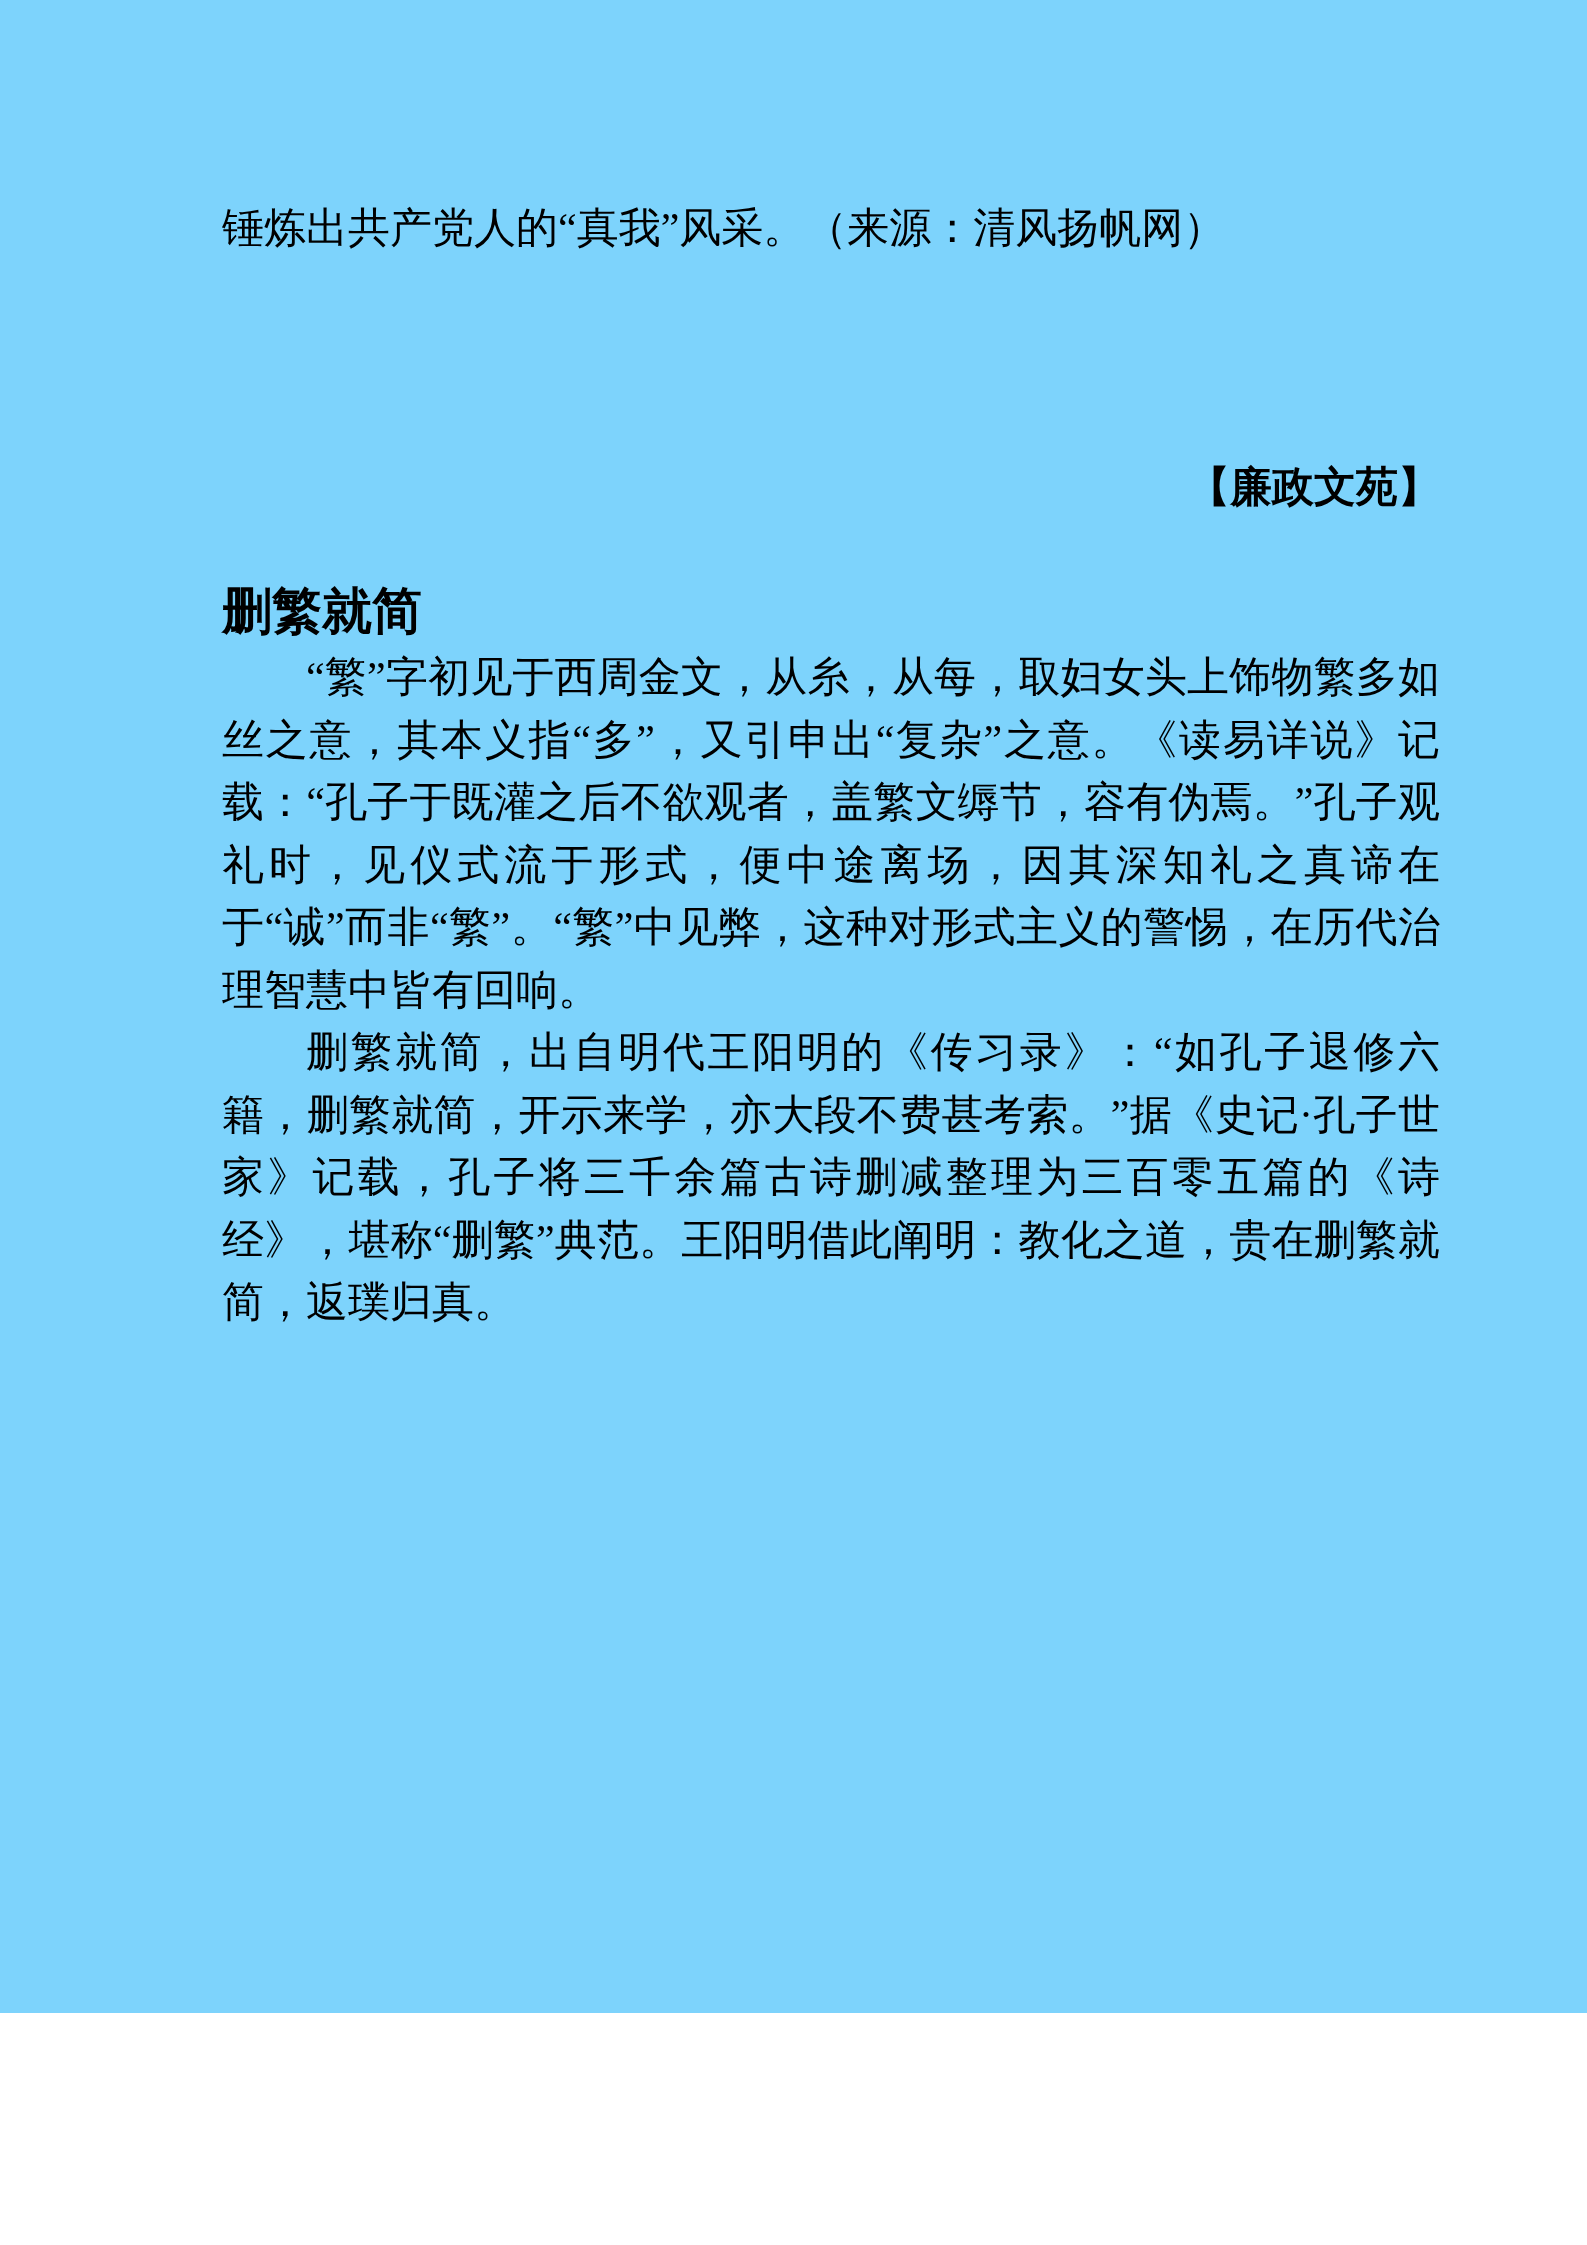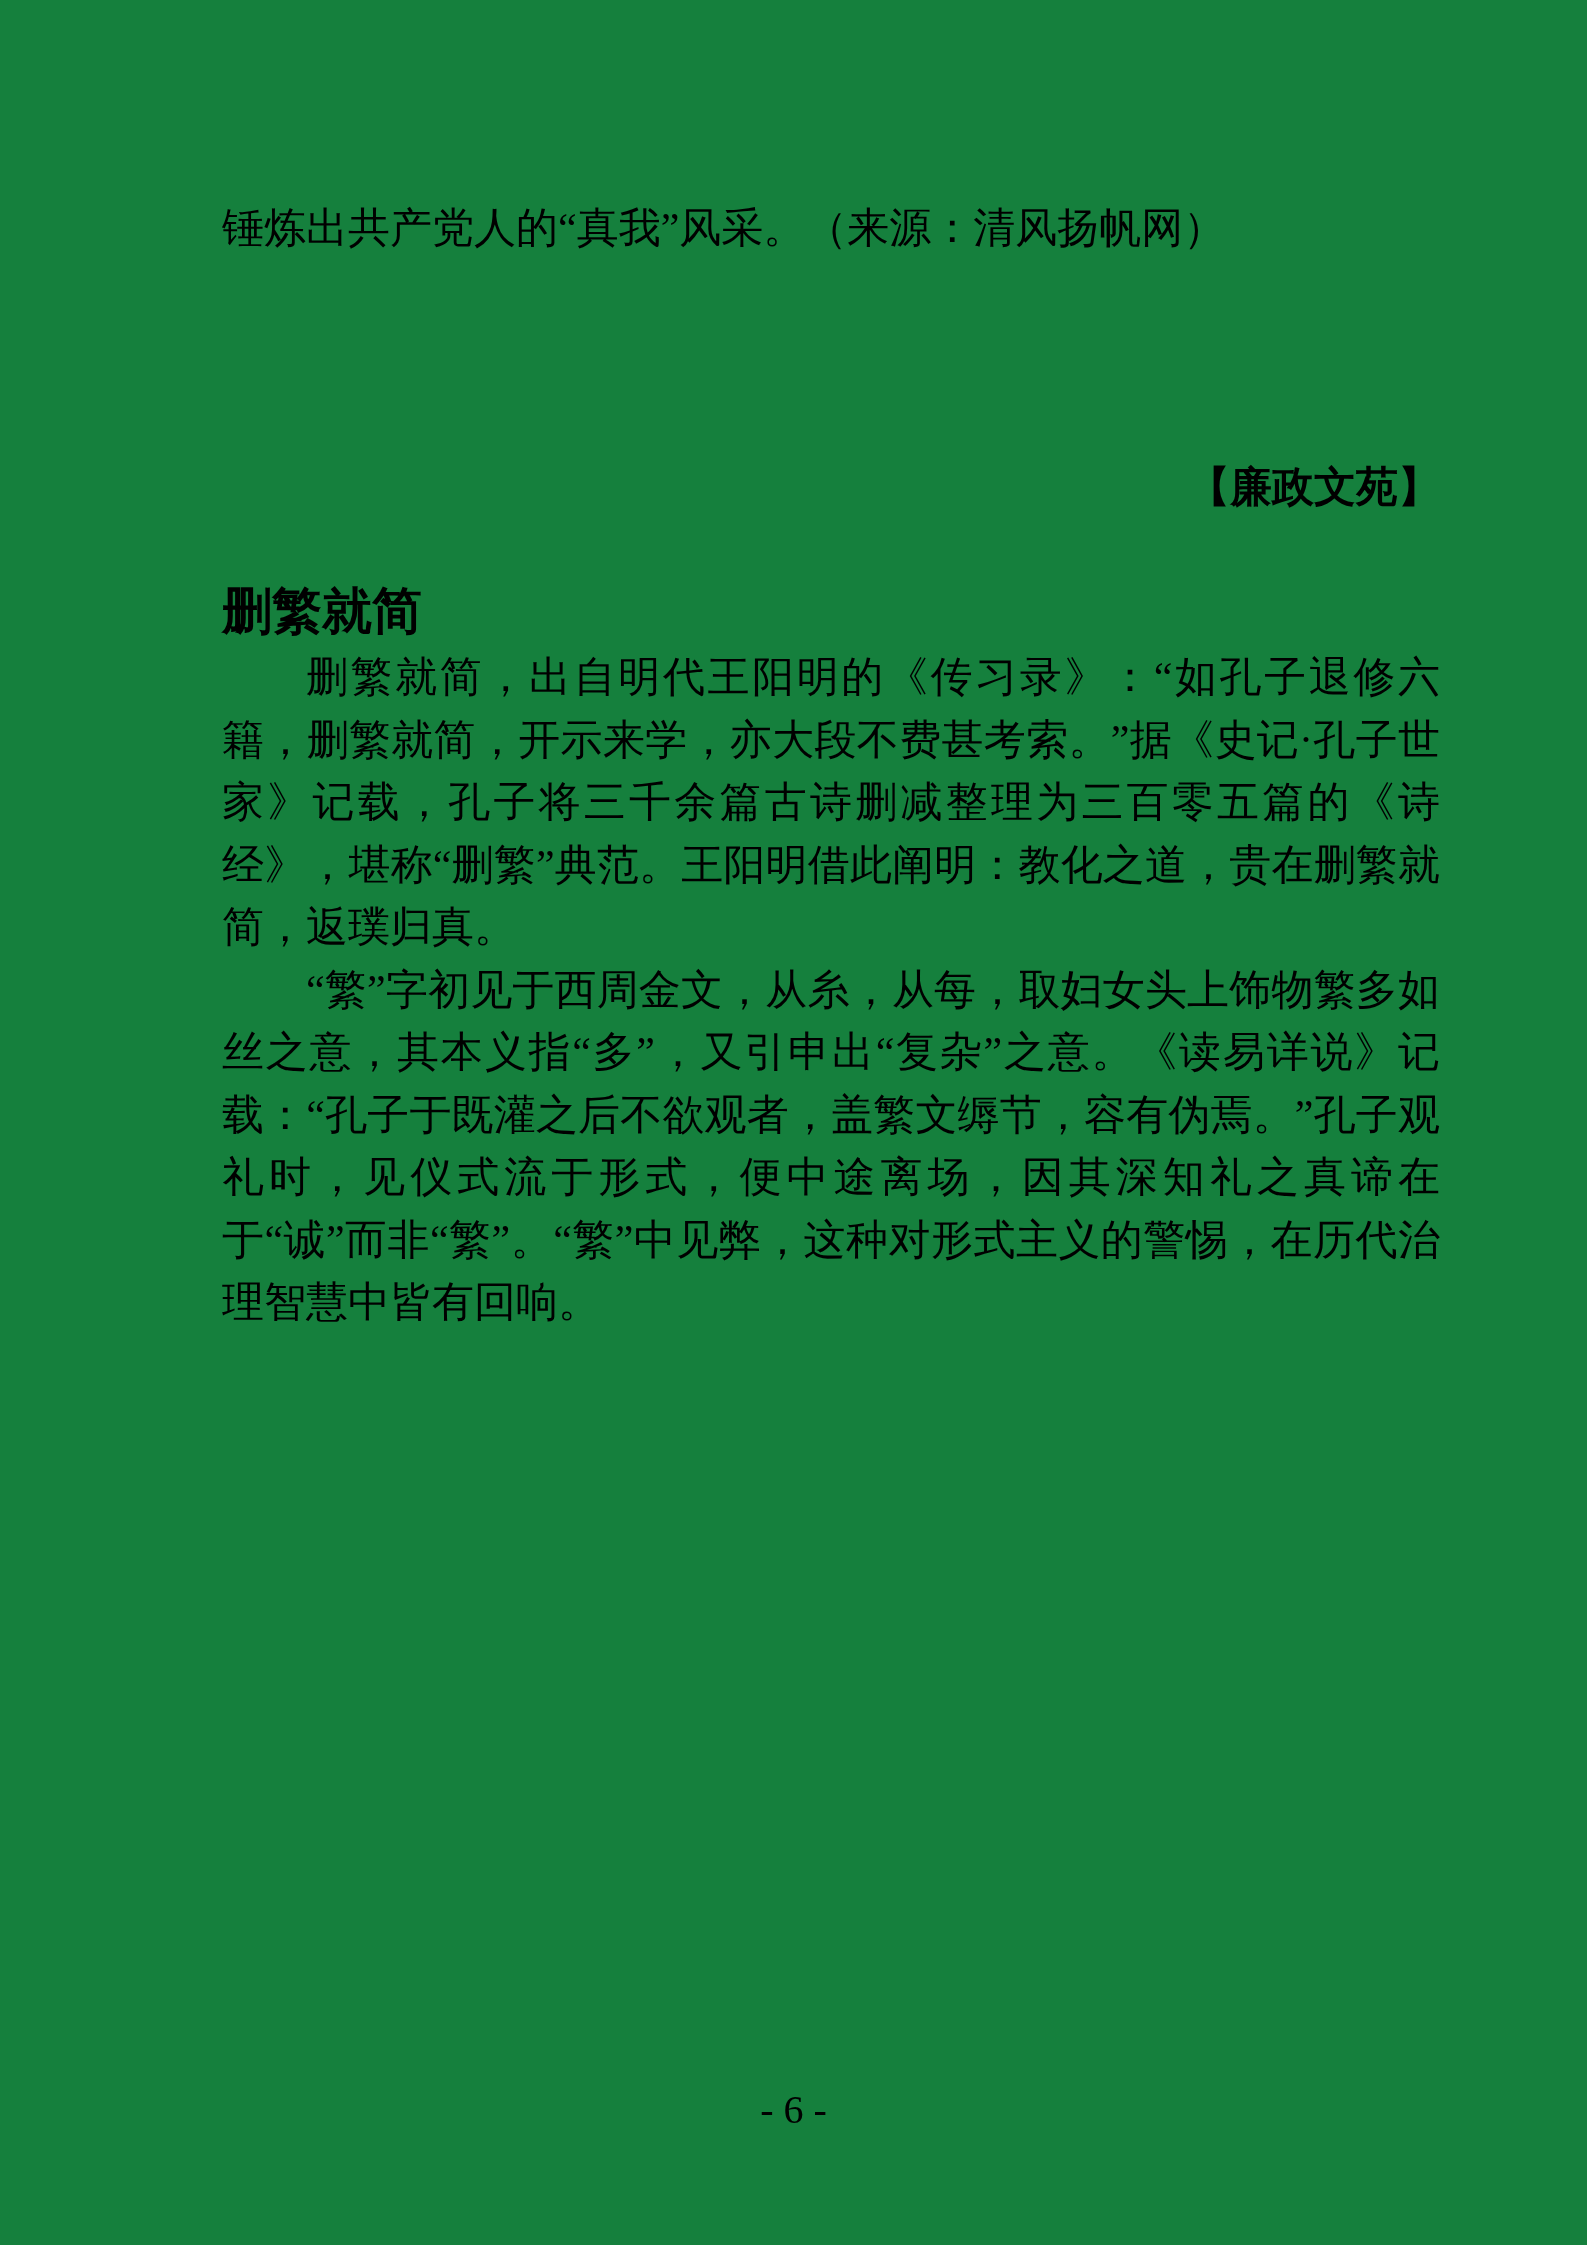--- a/index.html
+++ b/index.html
@@ -3,22 +3,22 @@
 <meta charset="utf-8">
 <style>
   html, body {
     margin: 0;
     padding: 0;
     background: #ffffff;
   }
   .page {
     position: relative;
     width: 1587px;
-    height: 2245px;
-    background: #15803d;
+    height: 2013px;
+    background: #7dd3fc;
     color: #000000;
     font-family: "Liberation Serif", "DejaVu Serif", serif;
     overflow: hidden;
   }
   .content {
     position: absolute;
     left: 222px;
     top: 197px;
     width: 1218px;
   }
@@ -63,21 +63,21 @@
 <body>
 
 <div class="page">
   <div class="content">
     <p class="para continued-para">锤炼出共产党人的“真我”风采。（来源：清风扬帆网）</p>
 
     <p class="section-header">【廉政文苑】</p>
 
     <h1 class="article-title">删繁就简</h1>
 
+    <p class="para indent">“繁”字初见于西周金文，从糸，从每，取妇女头上饰物繁多如丝之意，其本义指“多”，又引申出“复杂”之意。《读易详说》记载：“孔子于既灌之后不欲观者，盖繁文缛节，容有伪焉。”孔子观礼时，见仪式流于形式，便中途离场，因其深知礼之真谛在于“诚”而非“繁”。“繁”中见弊，这种对形式主义的警惕，在历代治理智慧中皆有回响。</p>
+
     <p class="para indent">删繁就简，出自明代王阳明的《传习录》：“如孔子退修六籍，删繁就简，开示来学，亦大段不费甚考索。”据《史记·孔子世家》记载，孔子将三千余篇古诗删减整理为三百零五篇的《诗经》，堪称“删繁”典范。王阳明借此阐明：教化之道，贵在删繁就简，返璞归真。</p>
-
-    <p class="para indent">“繁”字初见于西周金文，从糸，从每，取妇女头上饰物繁多如丝之意，其本义指“多”，又引申出“复杂”之意。《读易详说》记载：“孔子于既灌之后不欲观者，盖繁文缛节，容有伪焉。”孔子观礼时，见仪式流于形式，便中途离场，因其深知礼之真谛在于“诚”而非“繁”。“繁”中见弊，这种对形式主义的警惕，在历代治理智慧中皆有回响。</p>
 
 
   </div>
 
   <div class="page-number">- 6 -</div>
 </div>
 
 </body></html>

